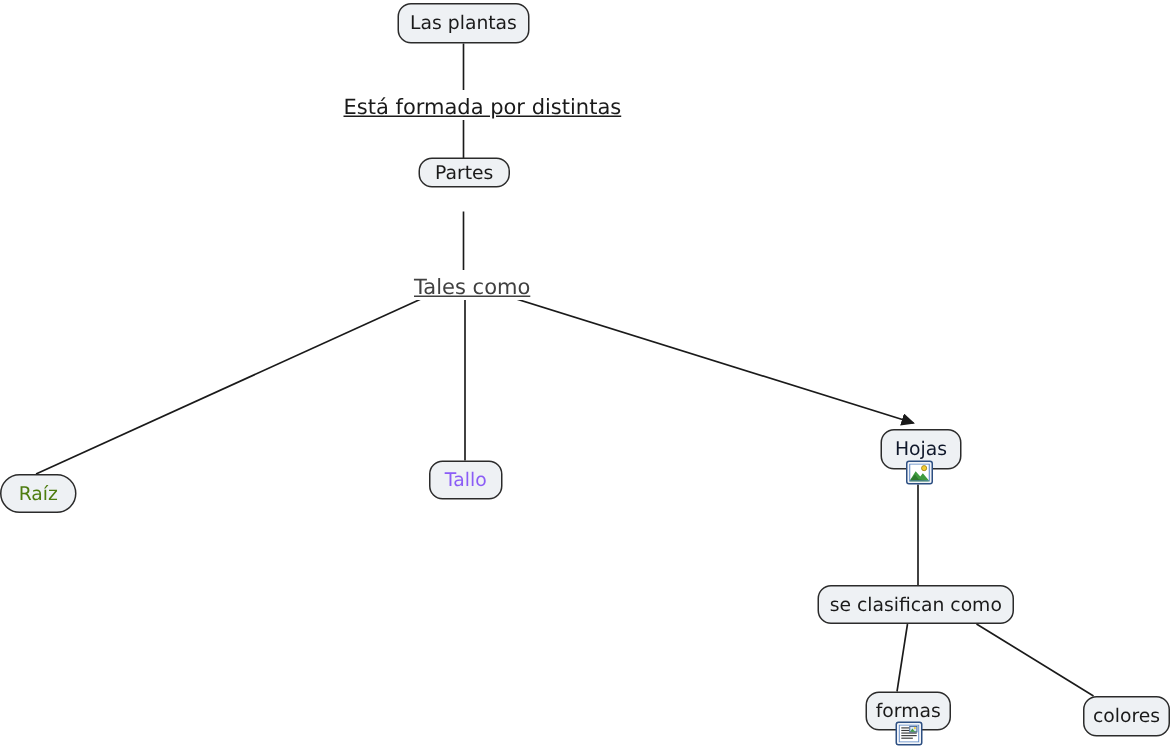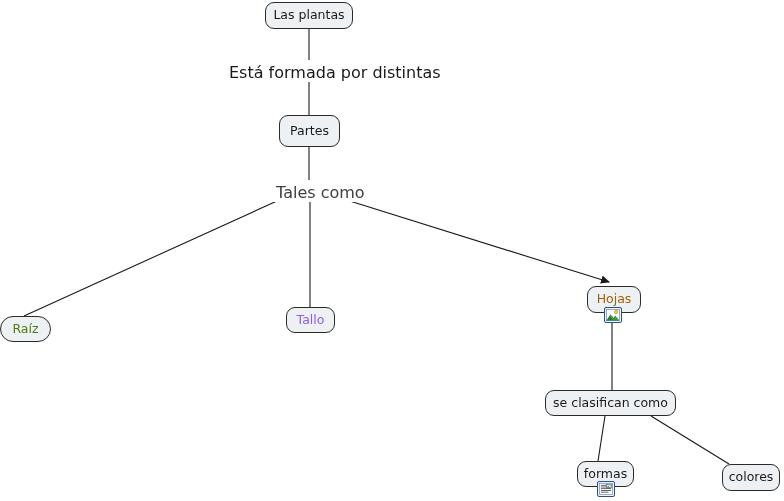--- a/index.html
+++ b/index.html
@@ -35,25 +35,26 @@
     display: flex;
     align-items: center;
     justify-content: center;
     white-space: nowrap;
     padding: 8px 9px;
     box-shadow: 0 0 0 0 rgba(0,0,0,0);
   }
   .link-label {
     position: absolute;
     color: #1a1a1a;
-    font-size: 16px;
+    font-size: 14px;
     line-height: 1;
     white-space: nowrap;
     background: #ffffff;
     padding: 1px 3px;
+    text-decoration: underline;
   }
   .res-icon {
     position: absolute;
     width: 18px;
     height: 16px;
     box-sizing: border-box;
     border: 1px solid #2d4f82;
     background: #f2f4f8;
     border-radius: 2px;
     padding: 1px;
@@ -82,30 +83,30 @@
         <line x1="612" y1="323" x2="612" y2="390"></line>
         <line x1="605" y1="416" x2="598" y2="461"></line>
         <line x1="651" y1="416" x2="729" y2="464"></line>
       </g>
   </svg>
 
   <div id="node-layer">
       <div class="node" style="left: 265px; top: 2px; width: 88px; height: 27px; background: rgb(238, 241, 244); border-color: rgb(43, 43, 43); color: rgb(26, 26, 26);">
         <span>Las plantas</span>
       </div>
-      <div class="node" style="left: 279px; top: 115px; width: 61px; height: 32px; background: rgb(238, 241, 244); border-color: rgb(43, 43, 43); color: rgb(26, 26, 26);">
+      <div class="node" style="left: 279px; top: 105px; width: 61px; height: 20px; background: rgb(238, 241, 244); border-color: rgb(43, 43, 43); color: rgb(26, 26, 26);">
         <span>Partes</span>
       </div>
       <div class="node" style="left: 0px; top: 316px; width: 51px; height: 26px; background: rgb(238, 241, 244); border-color: rgb(43, 43, 43); color: #4d7c0f; border-radius: 13px;">
         <span>Raíz</span>
       </div>
       <div class="node" style="left: 286px; top: 307px; width: 49px; height: 26px; background: rgb(238, 241, 244); border-color: rgb(43, 43, 43); color: #8b5cf6;">
         <span>Tallo</span>
       </div>
-      <div class="node" style="left: 587px; top: 286px; width: 54px; height: 27px; background: rgb(238, 241, 244); border-color: rgb(43, 43, 43); color: #a16207;">
+      <div class="node" style="left: 587px; top: 286px; width: 54px; height: 27px; background: rgb(238, 241, 244); border-color: rgb(43, 43, 43); color: #0f172a;">
         <span>Hojas</span>
       </div>
       <div class="node" style="left: 545px; top: 390px; width: 131px; height: 26px; background: rgb(238, 241, 244); border-color: rgb(43, 43, 43); color: rgb(26, 26, 26);">
         <span>se clasifican como</span>
       </div>
       <div class="node" style="left: 577px; top: 461px; width: 57px; height: 26px; background: rgb(238, 241, 244); border-color: rgb(43, 43, 43); color: rgb(26, 26, 26);">
         <span>formas</span>
       </div>
       <div class="node" style="left: 722px; top: 464px; width: 58px; height: 27px; background: rgb(238, 241, 244); border-color: rgb(43, 43, 43); color: rgb(26, 26, 26);">
         <span>colores</span>

